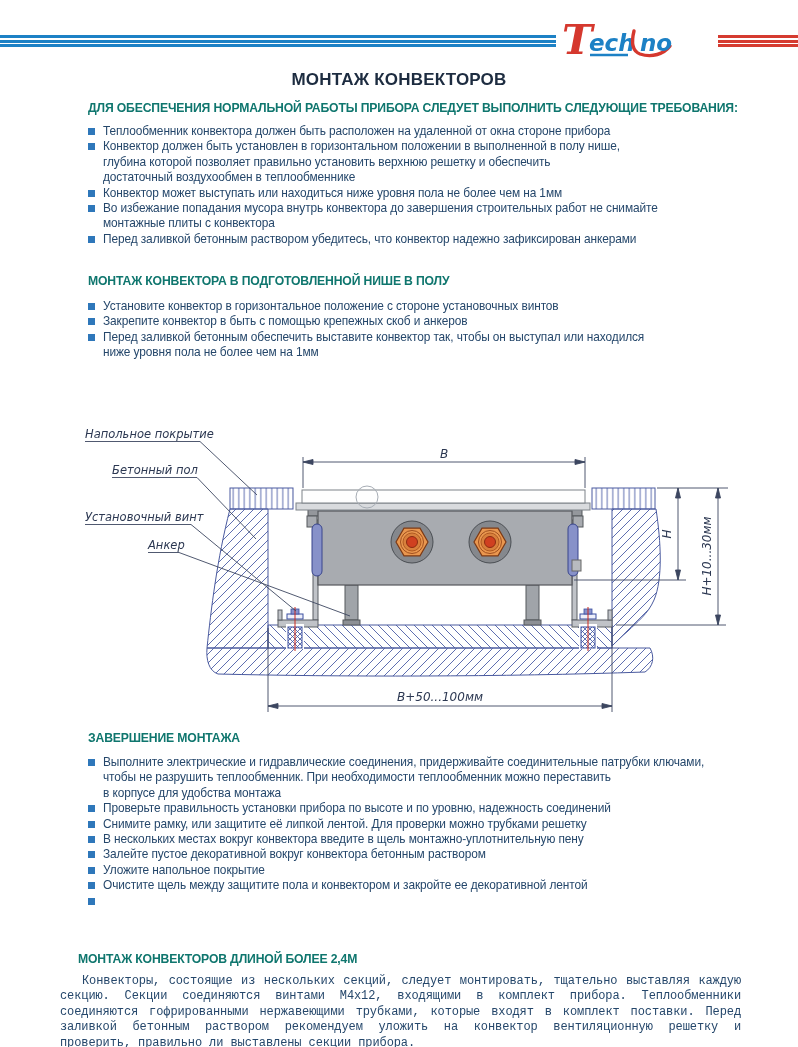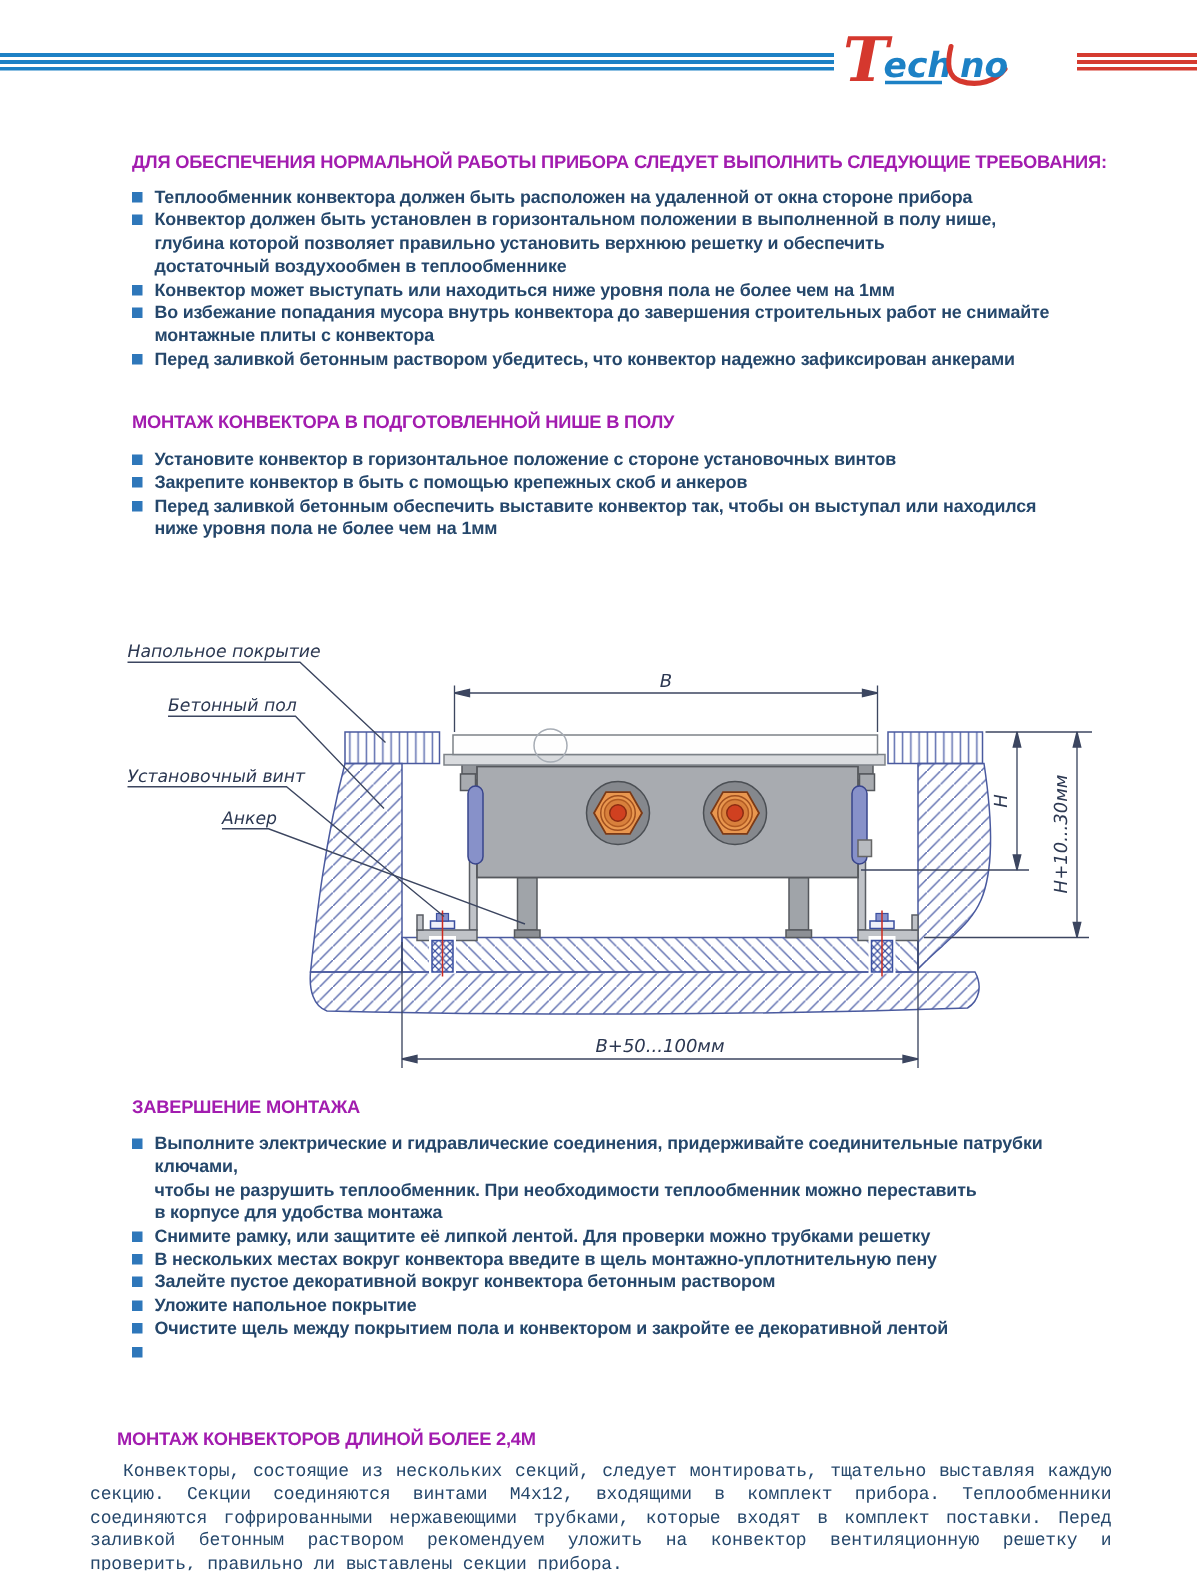--- a/index.html
+++ b/index.html
@@ -5,23 +5,23 @@
   html,body{margin:0;padding:0;background:#fff;}
   .page{position:relative;width:798px;height:1047px;background:#fff;overflow:hidden;
         font-family:"Liberation Sans",sans-serif;}
   .stripe{position:absolute;height:12.4px;
         background:repeating-linear-gradient(180deg,var(--c) 0 2.9px,#fff 2.9px 4.7px);}
   .stripe.blue{--c:#1d81c5;left:0;top:35px;width:556px;}
   .stripe.red{--c:#d53b30;left:718px;top:35px;width:80px;}
   .logo{position:absolute;left:558px;top:18px;width:158px;height:46px;}
   .title{position:absolute;left:0;top:70px;width:798px;text-align:center;
         font-size:17px;font-weight:bold;color:#1d2c40;letter-spacing:.2px;}
-  .sec-h{position:absolute;left:88px;font-size:12.2px;font-weight:bold;color:#a21caf;letter-spacing:-.15px;}
+  .sec-h{position:absolute;left:88px;font-size:12.2px;font-weight:bold;color:#0f766e;letter-spacing:-.15px;}
   .list{position:absolute;left:88px;width:648px;font-size:11.9px;line-height:15.4px;
-        color:#25476b;letter-spacing:-.1px;font-weight:bold;}
+        color:#25476b;letter-spacing:-.1px;}
   .li{display:flex;align-items:flex-start;}
   .sq{flex:0 0 7px;width:7px;height:7px;background:#2e77ba;margin:4px 8px 0 0;}
   .tx{white-space:pre-line;}
   .para{position:absolute;left:60px;top:974px;width:681px;font-size:12px;line-height:15.4px;
         color:#25476b;text-align:justify;text-indent:22px;letter-spacing:-.1px;font-family:Liberation Mono, monospace;}
   .diagram{position:absolute;left:60px;top:424px;}
   .dtext{font-family:"DejaVu Sans",sans-serif;font-style:italic;font-size:11.5px;fill:#2c3852;}
   .dim{font-family:"DejaVu Sans",sans-serif;font-style:italic;font-size:12px;fill:#2c3852;}
 </style>
 </head>
@@ -32,20 +32,21 @@
   <div class="stripe blue"></div>
   <div class="stripe red"></div>
   <svg class="logo" viewBox="0 0 158 46">
     <text x="4" y="36" font-family="DejaVu Serif, serif" font-style="italic" font-weight="bold" font-size="41" fill="#d5382e">T</text>
     <text x="31" y="33" font-family="DejaVu Sans, sans-serif" font-style="italic" font-weight="bold" font-size="23" fill="#1d81c5">ech</text>
     <path d="M32,37 H70" stroke="#1d81c5" stroke-width="2.4"></path>
     <path d="M76,13 C73,25 74,33 82,36 C94,40 106,36 112,28" fill="none" stroke="#d5382e" stroke-width="3.4" stroke-linecap="round"></path>
     <text x="82" y="33" font-family="DejaVu Sans, sans-serif" font-style="italic" font-weight="bold" font-size="23" fill="#1d81c5">no</text>
   </svg>
 
+  <div class="title">МОНТАЖ КОНВЕКТОРОВ</div>
 
   <div class="sec-h" style="top:101px">ДЛЯ ОБЕСПЕЧЕНИЯ НОРМАЛЬНОЙ РАБОТЫ ПРИБОРА СЛЕДУЕТ ВЫПОЛНИТЬ СЛЕДУЮЩИЕ ТРЕБОВАНИЯ:</div>
   <div class="list" style="top:124px">
       <div class="li">
         <span class="sq"></span>
         <span class="tx">Теплообменник конвектора должен быть расположен на удаленной от окна стороне прибора</span>
       </div>
       <div class="li">
         <span class="sq"></span>
         <span class="tx">Конвектор должен быть установлен в горизонтальном положении в выполненной в полу нише,
@@ -211,37 +212,41 @@
   <div class="sec-h" style="top:731px">ЗАВЕРШЕНИЕ МОНТАЖА</div>
   <div class="list" style="top:755px">
       <div class="li">
         <span class="sq"></span>
         <span class="tx">Выполните электрические и гидравлические соединения, придерживайте соединительные патрубки ключами,
 чтобы не разрушить теплообменник. При необходимости теплообменник можно переставить
 в корпусе для удобства монтажа</span>
       </div>
       <div class="li">
         <span class="sq"></span>
+        <span class="tx">Проверьте правильность установки прибора по высоте и по уровню, надежность соединений</span>
+      </div>
+      <div class="li">
+        <span class="sq"></span>
         <span class="tx">Снимите рамку, или защитите её липкой лентой. Для проверки можно трубками решетку</span>
       </div>
       <div class="li">
         <span class="sq"></span>
         <span class="tx">В нескольких местах вокруг конвектора введите в щель монтажно-уплотнительную пену</span>
       </div>
       <div class="li">
         <span class="sq"></span>
         <span class="tx">Залейте пустое декоративной вокруг конвектора бетонным раствором</span>
       </div>
       <div class="li">
         <span class="sq"></span>
         <span class="tx">Уложите напольное покрытие</span>
       </div>
       <div class="li">
         <span class="sq"></span>
-        <span class="tx">Очистите щель между покрытием пола и конвектором и закройте ее декоративной лентой</span>
+        <span class="tx">Очистите щель между защитите пола и конвектором и закройте ее декоративной лентой</span>
       </div>
       <div class="li">
         <span class="sq"></span>
       </div>
     </div>
 
   <div class="sec-h" style="top:952px;left:78px">МОНТАЖ КОНВЕКТОРОВ ДЛИНОЙ БОЛЕЕ 2,4М</div>
   <div class="para">Конвекторы, состоящие из нескольких секций, следует монтировать, тщательно выставляя каждую секцию. Секции соединяются винтами М4х12, входящими в комплект прибора. Теплообменники соединяются гофрированными нержавеющими трубками, которые входят в комплект поставки. Перед заливкой бетонным раствором рекомендуем уложить на конвектор вентиляционную решетку и проверить, правильно ли выставлены секции прибора.</div>
 
 </div>

